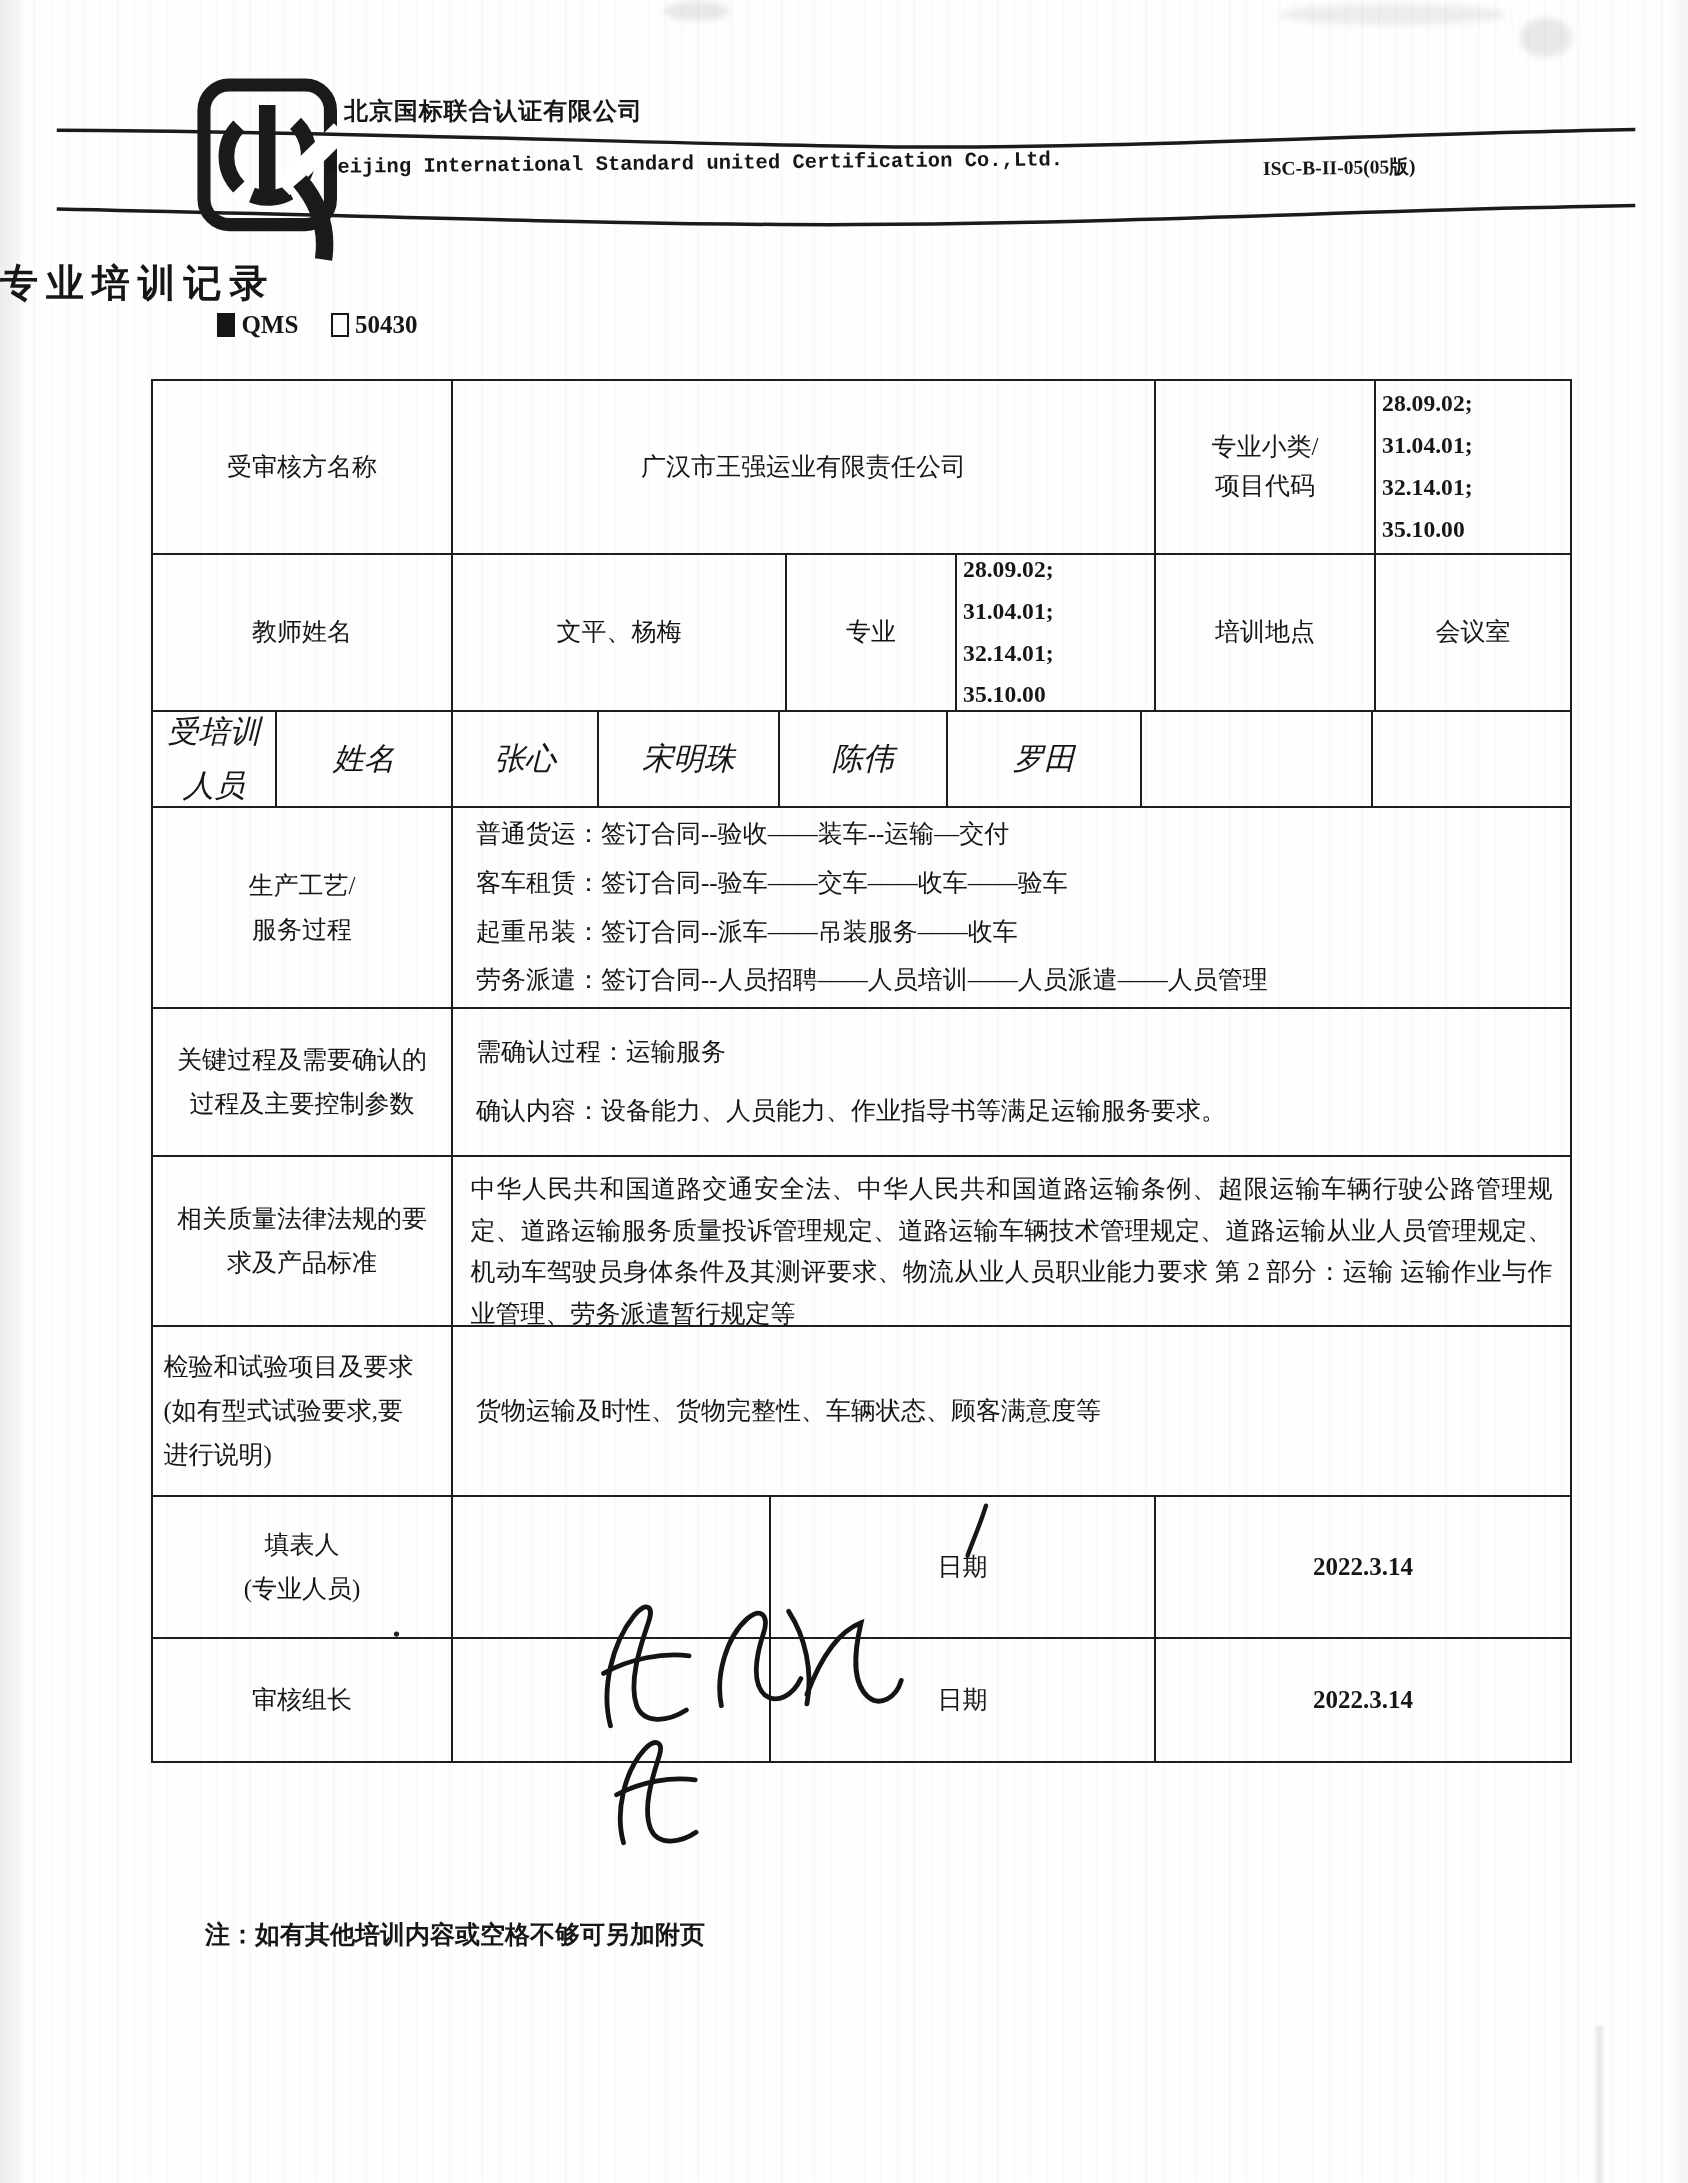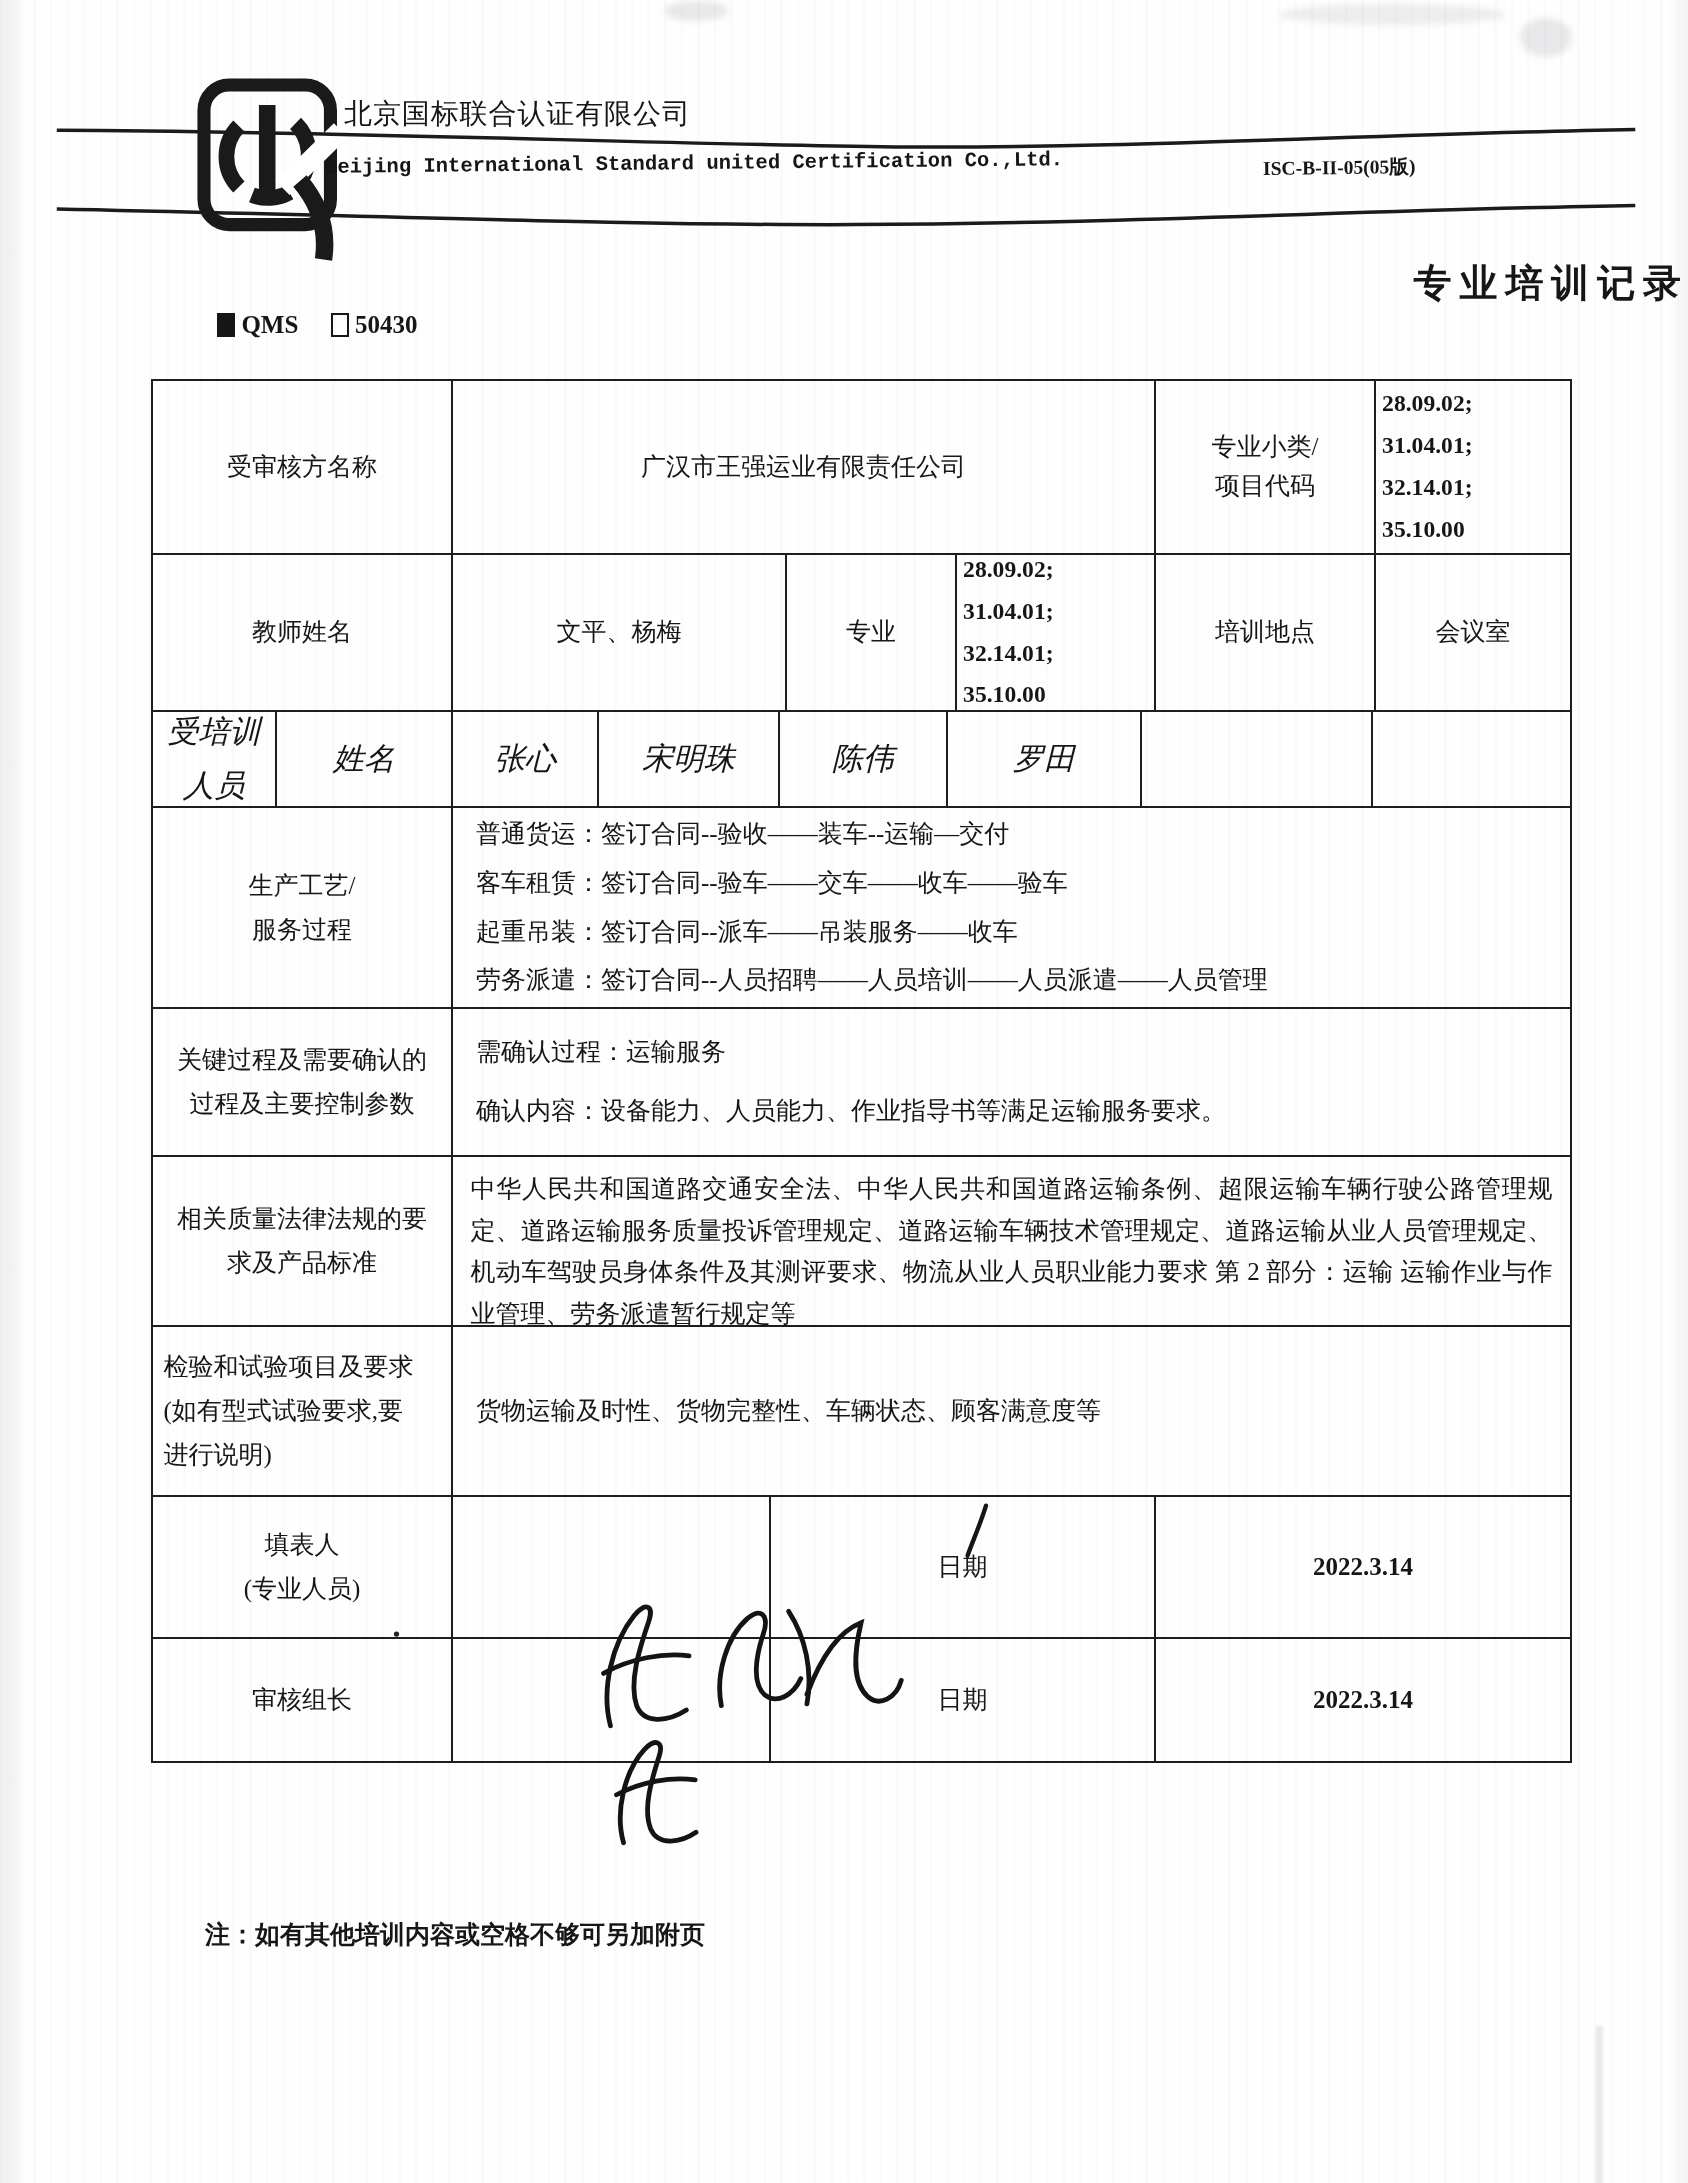--- a/index.html
+++ b/index.html
@@ -19,39 +19,39 @@
       linear-gradient(90deg, rgba(120,120,130,0.10) 0 9.6px, rgba(0,0,0,0) 26px),
       linear-gradient(270deg, rgba(120,120,130,0.07) 0 4.4px, rgba(0,0,0,0) 22px);
     pointer-events:none;
   }
   .smudge{position:absolute;border-radius:50%;filter:blur(3.1px);pointer-events:none;}
 
   
   .logo{position:absolute;left:197px;top:78px;}
   .company-cn{
     position:absolute;left:344px;top:95px;
-    font-size:28px;font-weight:normal;letter-spacing:0.9px;white-space:nowrap;
+    font-size:24px;font-weight:bold;letter-spacing:0.9px;white-space:nowrap;
   }
   .company-en{
     position:absolute;left:325px;top:152px;
     font-family:"Liberation Mono","DejaVu Sans Mono",monospace;
     font-size:20.5px;font-weight:bold;white-space:nowrap;
     transform:rotate(-0.6deg);
   }
   .form-code{
     position:absolute;left:1263px;top:154px;
     font-size:19.6px;font-weight:bold;white-space:nowrap;
     transform:rotate(-0.8deg);
   }
   .header-lines{position:absolute;left:0;top:0;pointer-events:none;}
 
   
   .doc-title{
     position:absolute;left:0;top:258px;width:1689px;
-    text-align:right;font-size:38px;font-weight:bold;letter-spacing:7.9px;
+    text-align:left;font-size:38px;font-weight:bold;letter-spacing:7.9px;
   }
   .qms-row{
     position:absolute;left:217px;top:311px;
     font-size:25px;font-weight:bold;display:flex;align-items:center;gap:6.1px;
     white-space:nowrap;
   }
   .cb{display:inline-block;width:18.3px;height:23.6px;border:2.2px solid #161616;box-sizing:border-box;}
   .cb.filled{background:#161616;}
   .qms-gap{display:inline-block;width:20px;}
 

